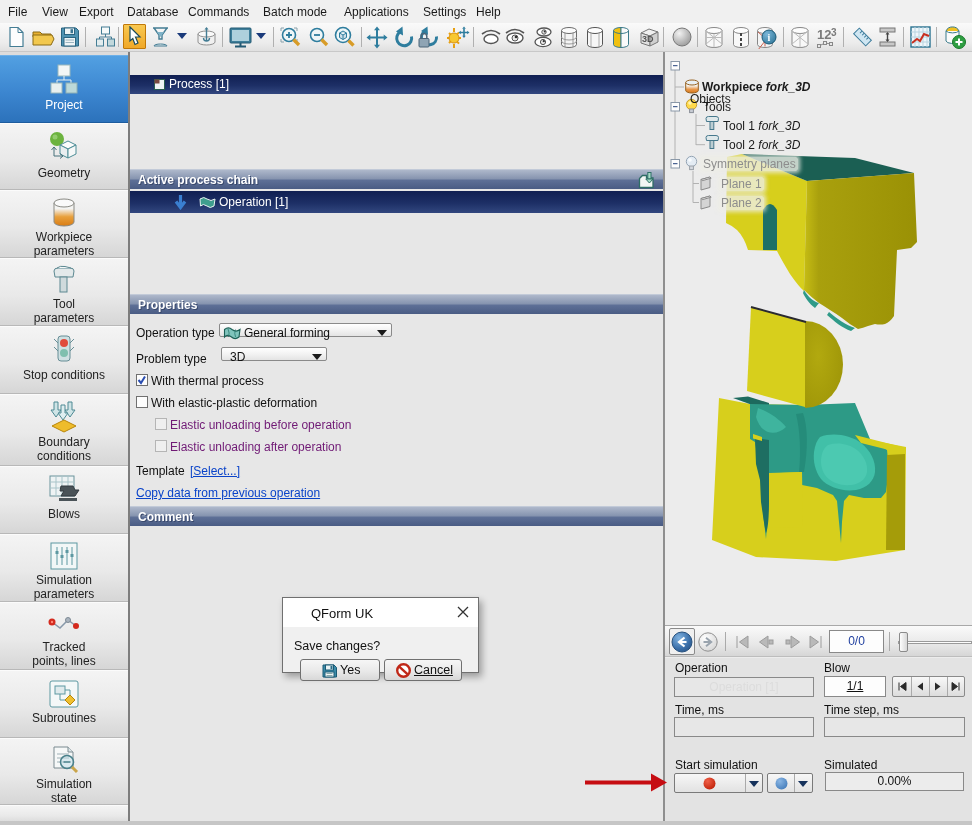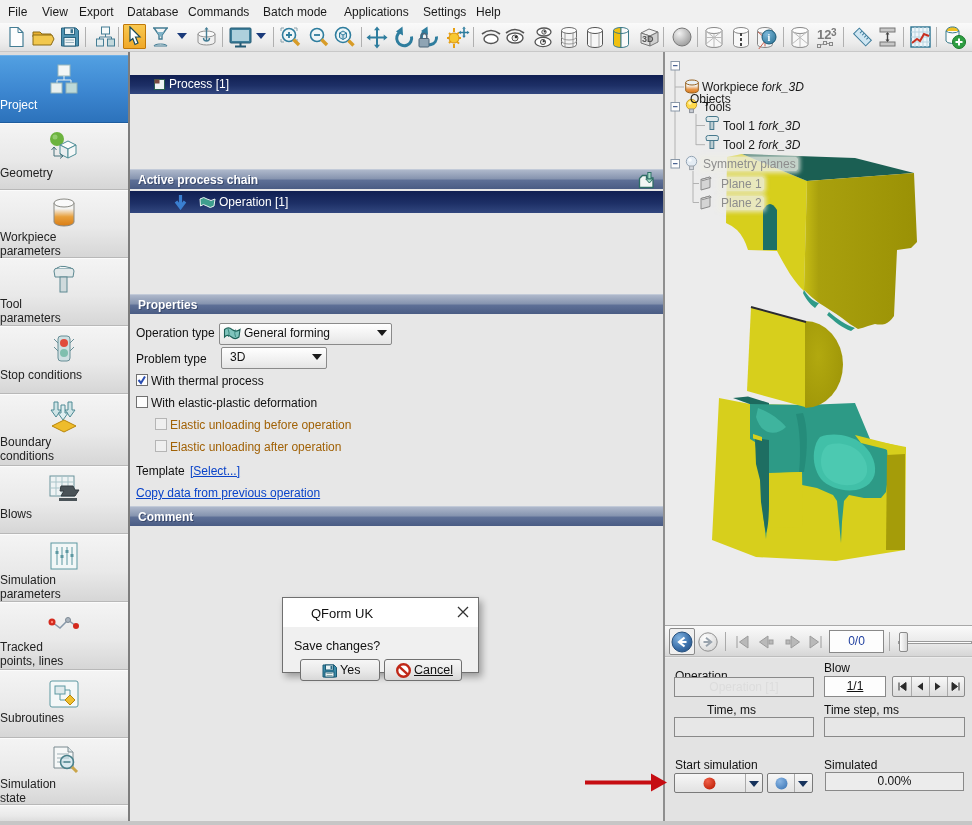--- a/index.html
+++ b/index.html
@@ -9,36 +9,36 @@
 #menubar { position:absolute; left:0; top:0; width:972px; height:23px; background:#f0f0f0; }
 #menubar span { position:absolute; top:5px; font-size:12px; color:#1a1a1a; }
 
 #toolbar { position:absolute; left:0; top:23px; width:972px; height:29px;
   background:linear-gradient(#fafafa,#ececec 70%,#e0e0e0); border-bottom:1px solid #c8c8c8;}
 .tsep { position:absolute; top:4px; width:1px; height:20px; background:#b0b0b0; }
 .ticon { position:absolute; top:3px; }
 
 #sidebar { position:absolute; left:0; top:52px; width:128px; height:773px; background:#dcdcdc; }
 .sbtn { position:absolute; left:0; width:128px; background:linear-gradient(#f4f4f4,#e9e9e9 55%,#d6d6d6);
-  border-top:1px solid #fbfbfb; border-bottom:1px solid #b8b8b8; color:#222; font-size:12px;}
+  border-top:1px solid #fbfbfb; border-bottom:1px solid #b8b8b8; text-align:center; color:#222; font-size:12px;}
 .sbtn.sel { background:linear-gradient(#52a0e2,#3c86d0 55%,#2c72bb); color:#fff; border-top:1px solid #6db0e8; border-bottom:1px solid #1d5c9e;}
 .sbtn .icon { display:block; margin:0 auto; }
 #sbborder { position:absolute; left:128px; top:52px; width:2px; height:773px; background:#7d7d7d; }
 
 #middle { position:absolute; left:130px; top:52px; width:533px; height:773px; background:#e7e7e7; }
 .hdr { position:absolute; left:0; width:533px; height:20px;
   background:linear-gradient(#aeb8cb,#8795b0 45%,#5d6f96 55%,#4a5c84);
   border-top:1px solid #c2cad8; color:#fff; font-weight:bold; font-size:12px;
   text-shadow:1px 1px 0 #39486b; line-height:20px; padding-left:8px; }
 .navrow { position:absolute; left:0; width:533px; height:19px;
   background:linear-gradient(#101f52,#1d2f66 55%,#32477f); color:#fff; font-size:12px; line-height:19px; }
 .lbl { position:absolute; font-size:12px; color:#111; }
-.glbl { position:absolute; font-size:12px; color:#a16207; }
+.glbl { position:absolute; font-size:12px; color:#701a75; }
 .link { position:absolute; font-size:12px; color:#0a43c9; text-decoration:underline; }
-.combo { position:absolute; height:22px; background:linear-gradient(#ffffff,#f0f0f0 60%,#e4e4e4);
+.combo { position:absolute; height:14px; background:linear-gradient(#ffffff,#f0f0f0 60%,#e4e4e4);
   border:1px solid #8a8a8a; border-radius:2px; font-size:12px; color:#111;padding-left:15px; }
 .combo .arr { position:absolute; right:4px; top:6px; width:0; height:0;
   border-left:5.5px solid transparent; border-right:5.5px solid transparent; border-top:6.5px solid #1a1a1a; }
 .cb { position:absolute; width:12px; height:12px; background:#fdfdfd; border:1px solid #707070; }
 .cb.dis { border:1px solid #b5b5b5; background:#efefef; }
 
 #rborder { position:absolute; left:663px; top:52px; width:2px; height:773px; background:#8f8f8f; }
 #rpanel { position:absolute; left:665px; top:52px; width:307px; height:773px; background:#ececec; }
 #viewport { position:absolute; left:665px; top:52px; width:307px; height:573px; background:#ececec; }
 #playbar { position:absolute; left:665px; top:625px; width:307px; height:32px;
@@ -625,21 +625,21 @@
     <g transform="translate(34,124)">
       <path d="M2 3.5 l9 -2.5 v10.5 l-9 2.5 z" fill="#d4d4d4" stroke="#8a8a8a"></path>
       <path d="M2 3.5 l9 -2.5 1.2 1.2 -9 2.5 z" fill="#f0f0f0" stroke="#8a8a8a"></path>
     </g>
     <g transform="translate(34,143)">
       <path d="M2 3.5 l9 -2.5 v10.5 l-9 2.5 z" fill="#d4d4d4" stroke="#8a8a8a"></path>
       <path d="M2 3.5 l9 -2.5 1.2 1.2 -9 2.5 z" fill="#f0f0f0" stroke="#8a8a8a"></path>
     </g>
   </svg>
   <div class="treetxt" style="left:25px; top:7px;margin-top:33px;">Objects</div>
-  <div class="treetxt" style="left:37px; top:28px;">Workpiece <i>fork_3D</i></div>
+  <div class="treetxt" style="left:37px; top:28px;font-weight:bold;">Workpiece <i>fork_3D</i></div>
   <div class="treetxt" style="left:38px; top:48px;">Tools</div>
   <div class="treetxt" style="left:58px; top:67px;">Tool 1 <i>fork_3D</i></div>
   <div class="treetxt" style="left:58px; top:86px;">Tool 2 <i>fork_3D</i></div>
   <div class="treegray" style="left:36px; top:105px;">Symmetry planes</div>
   <div class="treegray" style="left:54px; top:124.5px;">Plane 1</div>
   <div class="treegray" style="left:54px; top:143.5px;">Plane 2</div>
 </div>
 <div id="playbar">
 
   <div style="position:absolute; left:4px; top:2px; width:26px; height:27px; border:1px solid #8a8a8a; background:#f0f0f0; border-radius:2px;"></div>
@@ -680,42 +680,42 @@
     <path d="M13 2 V14 M2 2 L10.5 8 L2 14 Z" fill="#b9b9b9" stroke="#9c9c9c"></path>
   </svg>
   <div class="inp" style="left:164px; top:4px; width:55px; height:23px; text-align:center; line-height:21px; color:#1f3f9f;">0/0</div>
   <div style="position:absolute; left:224px; top:6px; width:1px; height:19px; background:#aaa;"></div>
   <div style="position:absolute; left:233px; top:15px; width:74px; height:3px; background:#fdfdfd; border:1px solid #9a9a9a;"></div>
   <div style="position:absolute; left:234px; top:6px; width:9px; height:20px; background:linear-gradient(90deg,#fdfdfd,#d8d8d8); border:1px solid #8a8a8a; border-radius:2px;"></div>
 </div>
 
 <div id="controls">
 
-  <span class="lbl" style="left:10px; top:11px;">Operation</span>
+  <span class="lbl" style="left:10px; top:3px;">Operation</span>
   <span class="lbl" style="left:159px; top:3px;">Blow</span>
   <div class="inp" style="left:9px; top:19px; width:140px; height:20px; background:#e7e7e7; color:#dcdcdc; text-align:center; line-height:18px;">Operation [1]</div>
   <div class="inp" style="left:159px; top:18px; width:62px; height:21px; text-align:center; line-height:19px;text-decoration:underline;">1/1</div>
   <div style="position:absolute; left:227px; top:18px; width:73px; height:21px; border:1px solid #8a8a8a; background:linear-gradient(#f8f8f8,#dcdcdc); border-radius:2px;">
     <div style="position:absolute; left:17.5px; top:0; width:1px; height:19px; background:#aaa;"></div>
     <div style="position:absolute; left:35.5px; top:0; width:1px; height:19px; background:#aaa;"></div>
     <div style="position:absolute; left:53.5px; top:0; width:1px; height:19px; background:#aaa;"></div>
     <svg style="position:absolute;left:3px;top:5px" width="12" height="9" viewBox="0 0 12 9">
         <path d="M3 0.5 V8.5 M10 0.5 L4.5 4.5 L10 8.5 Z" fill="#2a2a2a" stroke="#2a2a2a"></path>
       </svg>
     <svg style="position:absolute;left:22px;top:5px" width="10" height="9" viewBox="0 0 10 9">
         <path d="M8 0.5 L2.5 4.5 L8 8.5 Z" fill="#2a2a2a"></path>
       </svg>
     <svg style="position:absolute;left:40px;top:5px" width="10" height="9" viewBox="0 0 10 9">
         <path d="M2 0.5 L7.5 4.5 L2 8.5 Z" fill="#2a2a2a"></path>
       </svg>
     <svg style="position:absolute;left:57px;top:5px" width="12" height="9" viewBox="0 0 12 9">
         <path d="M9 0.5 V8.5 M2 0.5 L7.5 4.5 L2 8.5 Z" fill="#2a2a2a" stroke="#2a2a2a"></path>
       </svg>
   </div>
-  <span class="lbl" style="left:10px; top:45px;margin-left:32px;">Time, ms</span>
+  <span class="lbl" style="left:10px; top:45px;">Time, ms</span>
   <span class="lbl" style="left:159px; top:45px;">Time step, ms</span>
   <div class="inp" style="left:9px; top:59px; width:140px; height:20px; background:#e7e7e7;"></div>
   <div class="inp" style="left:159px; top:59px; width:141px; height:20px; background:#e7e7e7;"></div>
   <span class="lbl" style="left:10px; top:100px;">Start simulation</span>
   <span class="lbl" style="left:159px; top:100px;">Simulated</span>
   <div style="position:absolute; left:9px; top:115px; width:89px; height:20px; border:1px solid #7a7a7a; background:linear-gradient(#f7f7f7,#e2e2e2); border-radius:2px;">
     <div style="position:absolute; right:16px; top:0; width:1px; height:18px; background:#aaa;"></div>
     <svg style="position:absolute;left:28px;top:3px" width="13" height="13" viewBox="0 0 13 13">
       <defs>
           <radialGradient id="rg" cx="0.35" cy="0.3" r="0.9">

